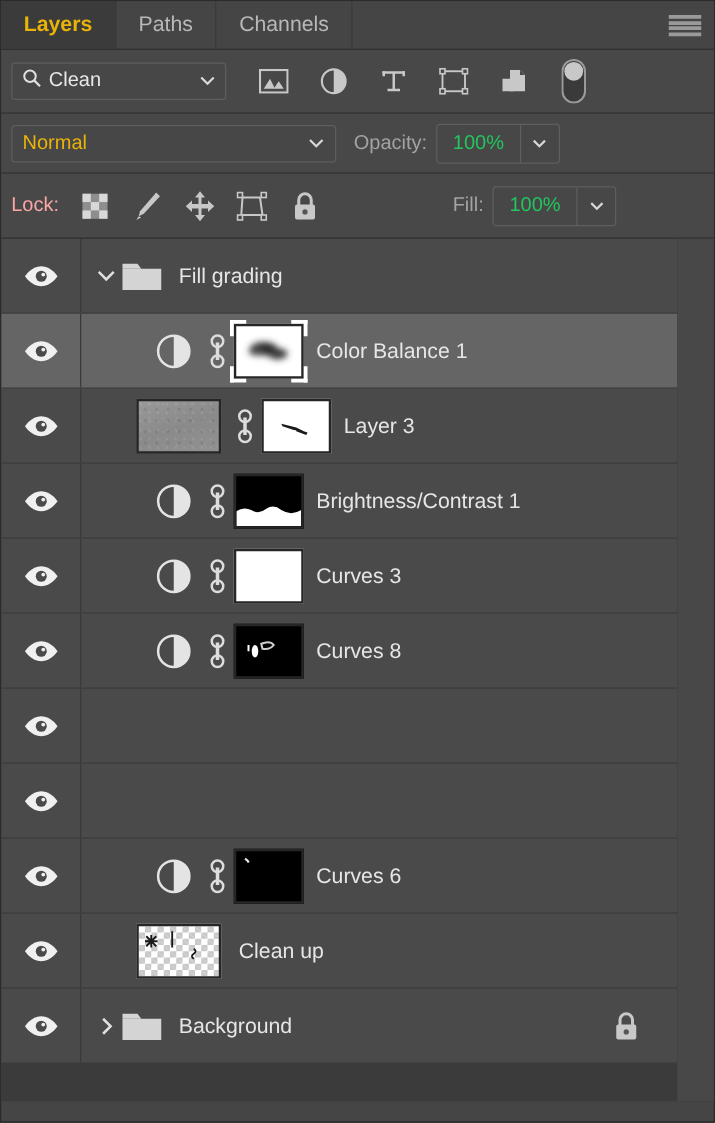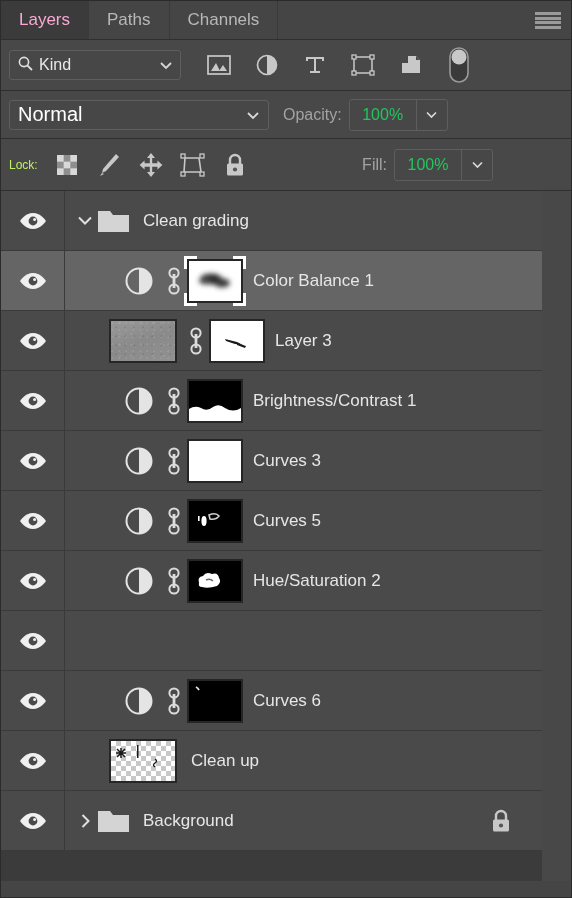--- a/index.html
+++ b/index.html
@@ -37,22 +37,22 @@
     align-items: center;
     padding: 0 18px;
     font-size: 17px;
     color: #b8b8b8;
     border-right: 1px solid #3a3a3a;
     box-sizing: border-box;
     cursor: pointer;
   }
   .tab.active {
     background: #3b3b3b;
-    color: #f9a8d4;
-    font-weight: normal;
+    color: #eab308;
+    font-weight: bold;
   }
   .tabfill {
     flex: 1;
     border-right: none;
   }
   .menu-btn {
     position: absolute;
     right: 10px;
     top: 11px;
     width: 26px;
@@ -129,22 +129,22 @@
     border: 1px solid #5e5e5e;
     border-radius: 3px;
     display: flex;
     align-items: center;
     padding: 0 8px;
     box-sizing: border-box;
     cursor: pointer;
   }
   .blend-select .bl-label {
     flex: 1;
-    font-size: 20px;
-    color: #ffffff;
+    font-size: 16px;
+    color: #eab308;
   }
   .fieldlabel {
     font-size: 16px;
     color: #a3a3a3;
     margin-left: 14px;
     margin-right: 7px;
   }
   .numfield {
     display: flex;
     align-items: stretch;
@@ -176,22 +176,22 @@
   .lockrow {
     height: 52px;
     background: #484848;
     display: flex;
     align-items: center;
     padding: 0 8px;
     border-bottom: 1px solid #2f2f2f;
     box-sizing: border-box;
   }
   .lockrow .lbl {
-    font-size: 12px;
-    color: #bef264;
+    font-size: 16px;
+    color: #fca5a5;
     margin-right: 8px;
   }
   .lockicon {
     width: 42px;
     height: 40px;
     display: flex;
     align-items: center;
     justify-content: center;
     cursor: pointer;
   }
@@ -369,21 +369,21 @@
   </div>
 
   <div class="filterrow">
     <div class="kind-select">
       <span>
         <svg width="17" height="17" viewBox="0 0 17 17">
           <circle cx="7" cy="7" r="4.6" fill="none" stroke="#e0e0e0" stroke-width="1.6"></circle>
           <line x1="10.3" y1="10.3" x2="15" y2="15" stroke="#e0e0e0" stroke-width="1.8"></line>
         </svg>
       </span>
-      <span class="kind-label">Kind</span>
+      <span class="kind-label">Clean</span>
       <span>
         <svg width="14" height="10" viewBox="0 0 14 10">
           <polyline points="2,3 7,8 12,3" fill="none" stroke="#d8d8d8" stroke-width="1.8"></polyline>
         </svg>
       </span>
     </div>
 
     <div class="icons">
       <div class="fic">
         <svg width="24" height="20" viewBox="0 0 24 20">
@@ -528,21 +528,21 @@
             <svg width="16" height="11" viewBox="0 0 16 11">
               <polyline points="2,2.5 8,8.5 14,2.5" fill="none" stroke="#e0e0e0" stroke-width="2"></polyline>
             </svg>
           </div>
           <div class="folder">
             <svg width="34" height="26" viewBox="0 0 34 26">
               <path d="M1 7 V24 H32 V7 Z" fill="#d4d4d4"></path>
               <path d="M1 7 V3 H13 L16 7 Z" fill="#d4d4d4"></path>
             </svg>
           </div>
-          <span class="layername">Clean grading</span>
+          <span class="layername">Fill grading</span>
         </div>
       </div>
 
       <div class="layerrow selected">
         <div class="eyecell">
           <svg width="28" height="18" viewBox="0 0 28 18">
             <path d="M14 1 C22 1 27 9 27 9 C27 9 22 17 14 17 C6 17 1 9 1 9 C1 9 6 1 14 1 Z" fill="#f0f0f0"></path>
             <ellipse cx="14" cy="9" rx="4.4" ry="4.4" fill="#4a4a4a"></ellipse>
             <circle cx="15.6" cy="7.6" r="1.5" fill="#f0f0f0"></circle>
           </svg>
@@ -698,54 +698,31 @@
               <rect x="6.6" y="8" width="2.8" height="14" fill="#dcdcdc"></rect>
             </svg>
           </div>
           <div class="thumb" style="background:#000000;">
             <svg width="52" height="40" viewBox="0 0 52 40" style="display:block;">
               <rect x="9" y="15" width="1.6" height="5" fill="#ffffff"></rect>
               <ellipse cx="15" cy="20" rx="2.6" ry="5" fill="#ffffff"></ellipse>
               <path d="M20 14 Q27 11 30 15 Q27 19 21 18 Z" fill="none" stroke="#cfcfcf" stroke-width="1.6"></path>
             </svg>
           </div>
-          <span class="layername">Curves 5</span>
-        </div>
-      </div>
-
-      <div class="layerrow">
-        <div class="eyecell">
-          <svg width="28" height="18" viewBox="0 0 28 18">
-            <path d="M14 1 C22 1 27 9 27 9 C27 9 22 17 14 17 C6 17 1 9 1 9 C1 9 6 1 14 1 Z" fill="#f0f0f0"></path>
-            <ellipse cx="14" cy="9" rx="4.4" ry="4.4" fill="#4a4a4a"></ellipse>
-            <circle cx="15.6" cy="7.6" r="1.5" fill="#f0f0f0"></circle>
-          </svg>
-        </div>
-        <div class="content">
-          <div class="indent-44"></div>
-          <div class="adjicon">
-            <svg width="30" height="30" viewBox="0 0 30 30">
-              <circle cx="15" cy="15" r="12.5" fill="none" stroke="#e4e4e4" stroke-width="2"></circle>
-              <path d="M15 2.5 A12.5 12.5 0 0 1 15 27.5 Z" fill="#e4e4e4"></path>
-            </svg>
-          </div>
-          <div class="linkicon">
-            <svg width="16" height="30" viewBox="0 0 16 30">
-              <circle cx="8" cy="7" r="4.6" fill="none" stroke="#dcdcdc" stroke-width="2"></circle>
-              <circle cx="8" cy="23" r="4.6" fill="none" stroke="#dcdcdc" stroke-width="2"></circle>
-              <rect x="6.6" y="8" width="2.8" height="14" fill="#dcdcdc"></rect>
-            </svg>
-          </div>
-          <div class="thumb" style="background:#000000;">
-            <svg width="52" height="40" viewBox="0 0 52 40" style="display:block;">
-              <path d="M10 22 Q8 16 14 15 Q17 10 23 13 Q29 11 30 17 Q33 21 28 25 Q19 28 13 26 Q9 26 10 22 Z" fill="#ffffff"></path>
-              <path d="M17 19 Q21 17 24 20" stroke="#6a6a6a" stroke-width="1.4" fill="none"></path>
-            </svg>
-          </div>
-          <span class="layername">Hue/Saturation 2</span>
+          <span class="layername">Curves 8</span>
+        </div>
+      </div>
+
+      <div class="layerrow">
+        <div class="eyecell">
+          <svg width="28" height="18" viewBox="0 0 28 18">
+            <path d="M14 1 C22 1 27 9 27 9 C27 9 22 17 14 17 C6 17 1 9 1 9 C1 9 6 1 14 1 Z" fill="#f0f0f0"></path>
+            <ellipse cx="14" cy="9" rx="4.4" ry="4.4" fill="#4a4a4a"></ellipse>
+            <circle cx="15.6" cy="7.6" r="1.5" fill="#f0f0f0"></circle>
+          </svg>
         </div>
       </div>
 
       <div class="layerrow">
         <div class="eyecell">
           <svg width="28" height="18" viewBox="0 0 28 18">
             <path d="M14 1 C22 1 27 9 27 9 C27 9 22 17 14 17 C6 17 1 9 1 9 C1 9 6 1 14 1 Z" fill="#f0f0f0"></path>
             <ellipse cx="14" cy="9" rx="4.4" ry="4.4" fill="#4a4a4a"></ellipse>
             <circle cx="15.6" cy="7.6" r="1.5" fill="#f0f0f0"></circle>
           </svg>

